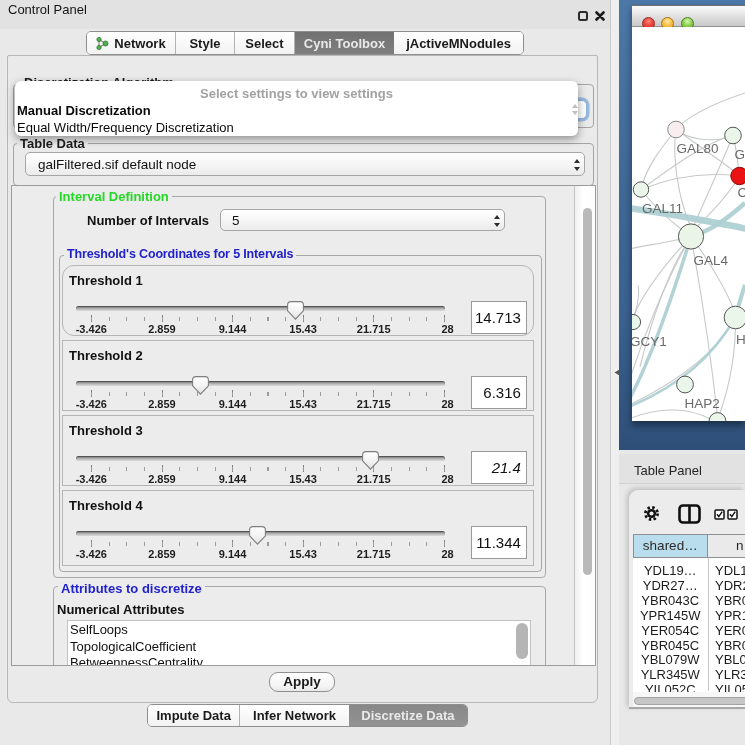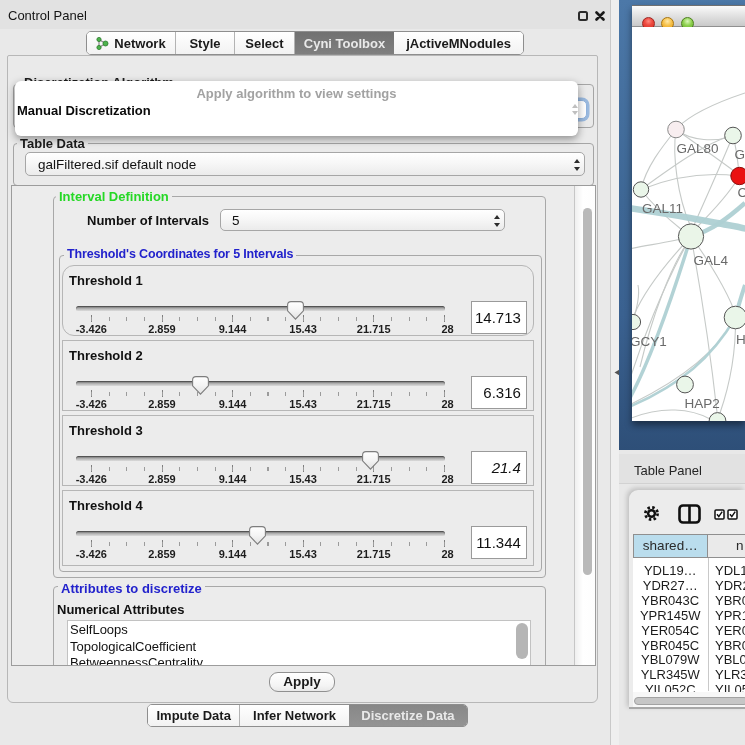--- a/index.html
+++ b/index.html
@@ -25,21 +25,21 @@
   .tabbar{position:absolute;display:flex;border:1px solid #8e8e8e;border-radius:5px;overflow:hidden;background:#fff;box-sizing:border-box;}
   .rowtext{position:absolute;font-size:13px;color:#1c1c1c;white-space:nowrap;}
 </style>
 </head>
 <body>
 <div id="root">
 
   <div class="abs" style="left:0;top:0;width:619px;height:745px;background:#e9e9e9;"></div>
   <div class="abs" style="left:0;top:0;width:619px;height:28.5px;background:#e2e2e2;"></div>
 
-  <div class="abs" style="left:8px;top:8px;font-size:13px;color:#141414;">Control Panel</div>
+  <div class="abs" style="left:8px;top:2px;font-size:13px;color:#141414;">Control Panel</div>
   <div class="abs" style="left:577.5px;top:10.5px;width:6.5px;height:6.5px;border:2px solid #2b2b2b;border-radius:2.5px;"></div>
   <svg class="abs" style="left:594.5px;top:10.5px;" width="10" height="10" viewBox="0 0 10 10">
     <path d="M1.5,1.5 L8.5,8.5 M8.5,1.5 L1.5,8.5" stroke="#1a1a1a" stroke-width="2.6" stroke-linecap="round"></path>
   </svg>
 
   <div class="abs" style="left:7px;top:55px;width:591px;height:648px;background:#eaeaea;border:1px solid #b7b7b7;border-radius:2px 2px 6px 6px;box-sizing:border-box;"></div>
 
   <div class="abs" style="left:610px;top:0;width:1px;height:745px;background:#c9c9c9;"></div>
   <div class="abs" style="left:611px;top:0;width:8px;height:745px;background:#efefef;"></div>
   <svg class="abs" style="left:614px;top:369px;" width="6" height="7" viewBox="0 0 6 7">
@@ -196,22 +196,23 @@
         <circle cx="9.5" cy="7.5" r="2.5" fill="#4db34d" stroke="#2c7a2c" stroke-width=".8"></circle>
       </svg>
       Network</div>
     <div class="tabseg" style="width:59px;">Style</div>
     <div class="tabseg" style="width:60px;">Select</div>
     <div class="tabseg sel" style="width:99px;">Cyni Toolbox</div>
     <div class="tabseg" style="width:129px;border-right:none;">jActiveMNodules</div>
   </div>
 
   <div class="abs" style="left:15px;top:81px;width:563px;height:55px;background:#fff;border-radius:6px;box-shadow:0 3px 9px rgba(0,0,0,.4);z-index:50;"></div>
-  <div class="abs" style="left:15px;top:86px;width:563px;text-align:center;font-size:13px;font-weight:bold;color:#a2a2a2;z-index:51;">Apply algorithm to view settings</div>
+  <div class="abs" style="left:15px;top:86px;width:563px;text-align:center;font-size:13px;font-weight:bold;color:#a2a2a2;z-index:51;">Select settings to view settings</div>
   <div class="abs" style="left:17px;top:103px;font-size:13px;font-weight:bold;color:#0a0a0a;z-index:51;">Manual Discretization</div>
+  <div class="abs" style="left:17px;top:120px;font-size:13px;color:#0a0a0a;z-index:51;">Equal Width/Frequency Discretization</div>
   <span class="arr up" style="left:572px;top:104px;opacity:.3;z-index:52;position:absolute;border-left-width:3px;border-right-width:3px;border-bottom-width:4px;"></span>
   <span class="arr dn" style="left:572px;top:110.5px;opacity:.3;z-index:52;position:absolute;border-left-width:3px;border-right-width:3px;border-top-width:4px;"></span>
 
   <div class="abs" style="left:619px;top:0;width:126px;height:450px;background:linear-gradient(#4c78a8,#3e6795 45%,#3a6190 70%,#2e4f78);"></div>
 
   <div class="abs" style="left:632px;top:5px;width:113px;height:416px;box-shadow:0 4px 7px rgba(0,0,0,.45);">
     <div style="position:absolute;left:0;top:0;width:100%;height:22px;background:linear-gradient(#fbfbfb,#e3e3e3 45%,#c9c9c9);border-top:1px solid #707070;border-bottom:1px solid #909090;box-sizing:border-box;"></div>
 
     <div style="position:absolute;left:9.5px;top:12px;width:11px;height:11px;border-radius:50%;background:radial-gradient(circle at 50% 30%,#ff8a80 0%,#ee4b40 40%,#d02a22 100%);border:.5px solid #9d2622;"></div>
     <div style="position:absolute;left:29px;top:12px;width:11px;height:11px;border-radius:50%;background:radial-gradient(circle at 50% 30%,#ffe9a8 0%,#f6c14a 45%,#e59c17 100%);border:.5px solid #a8750f;"></div>

